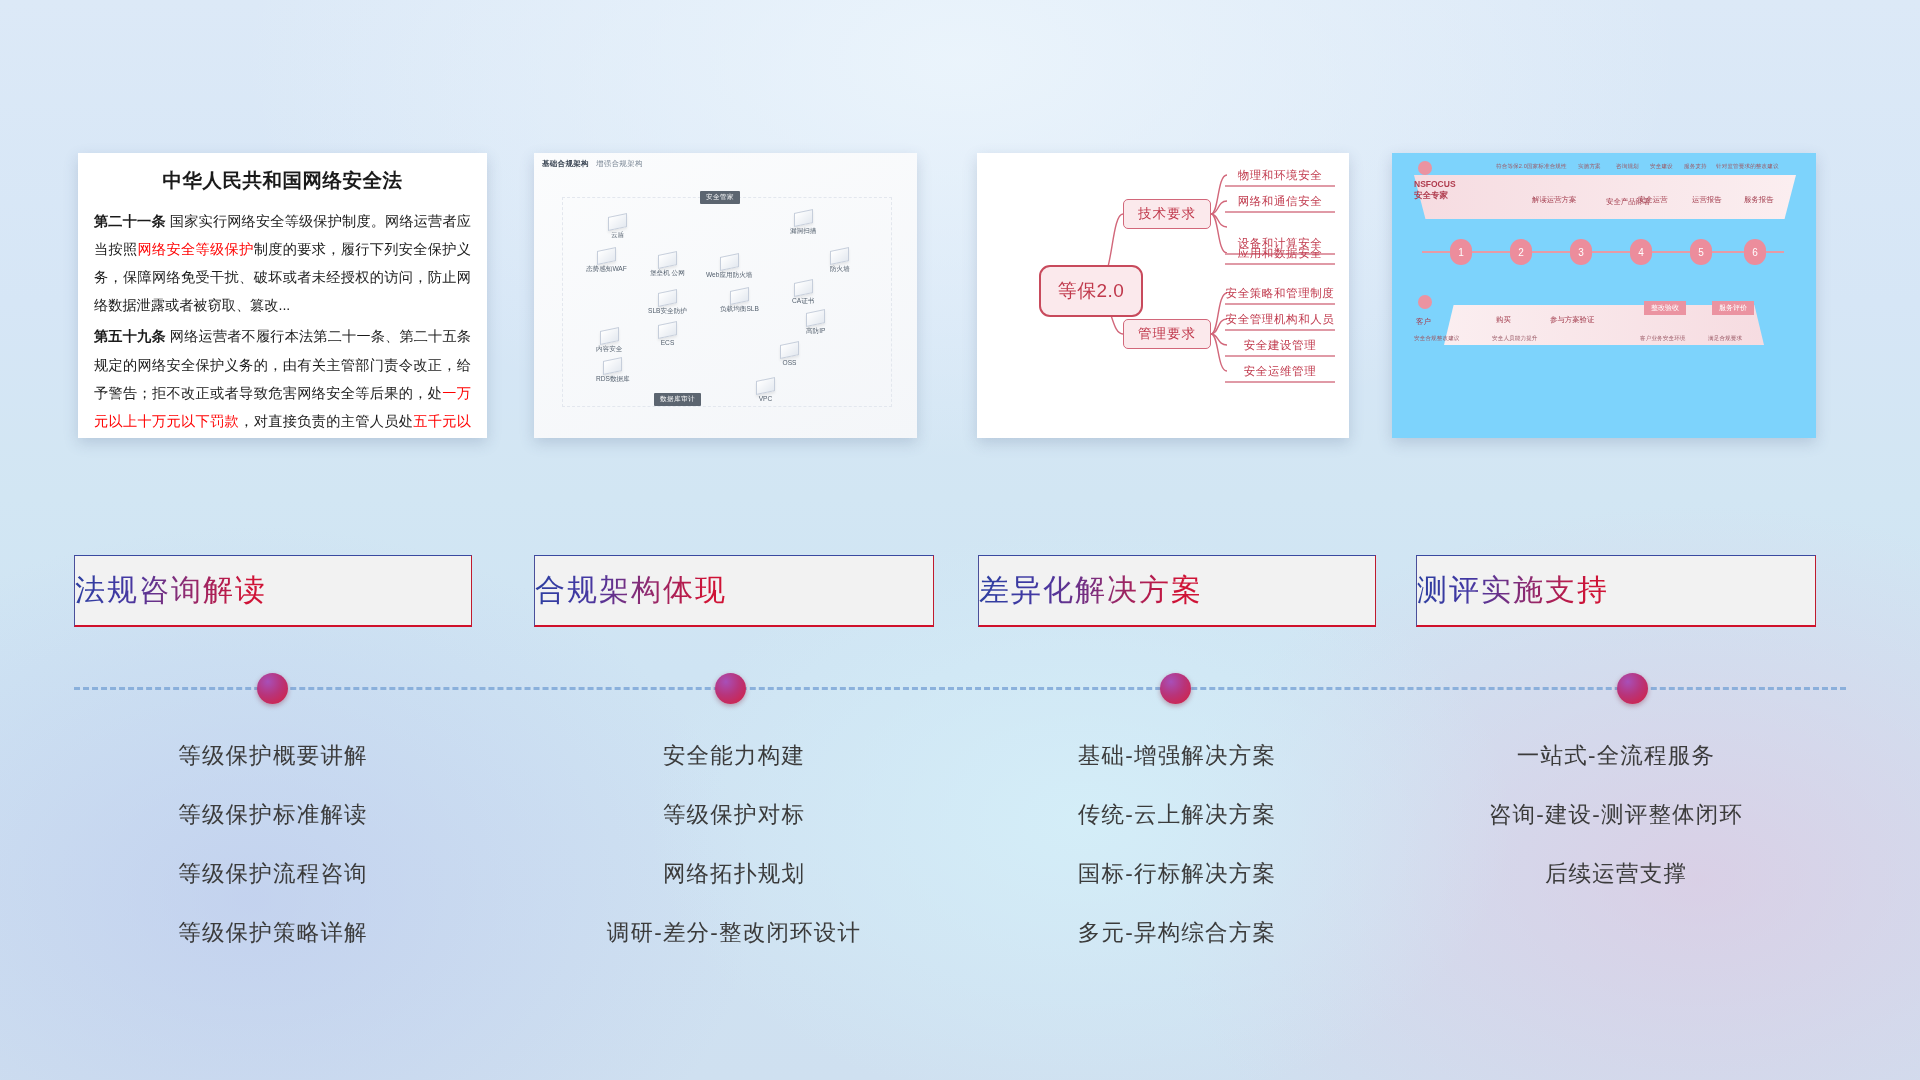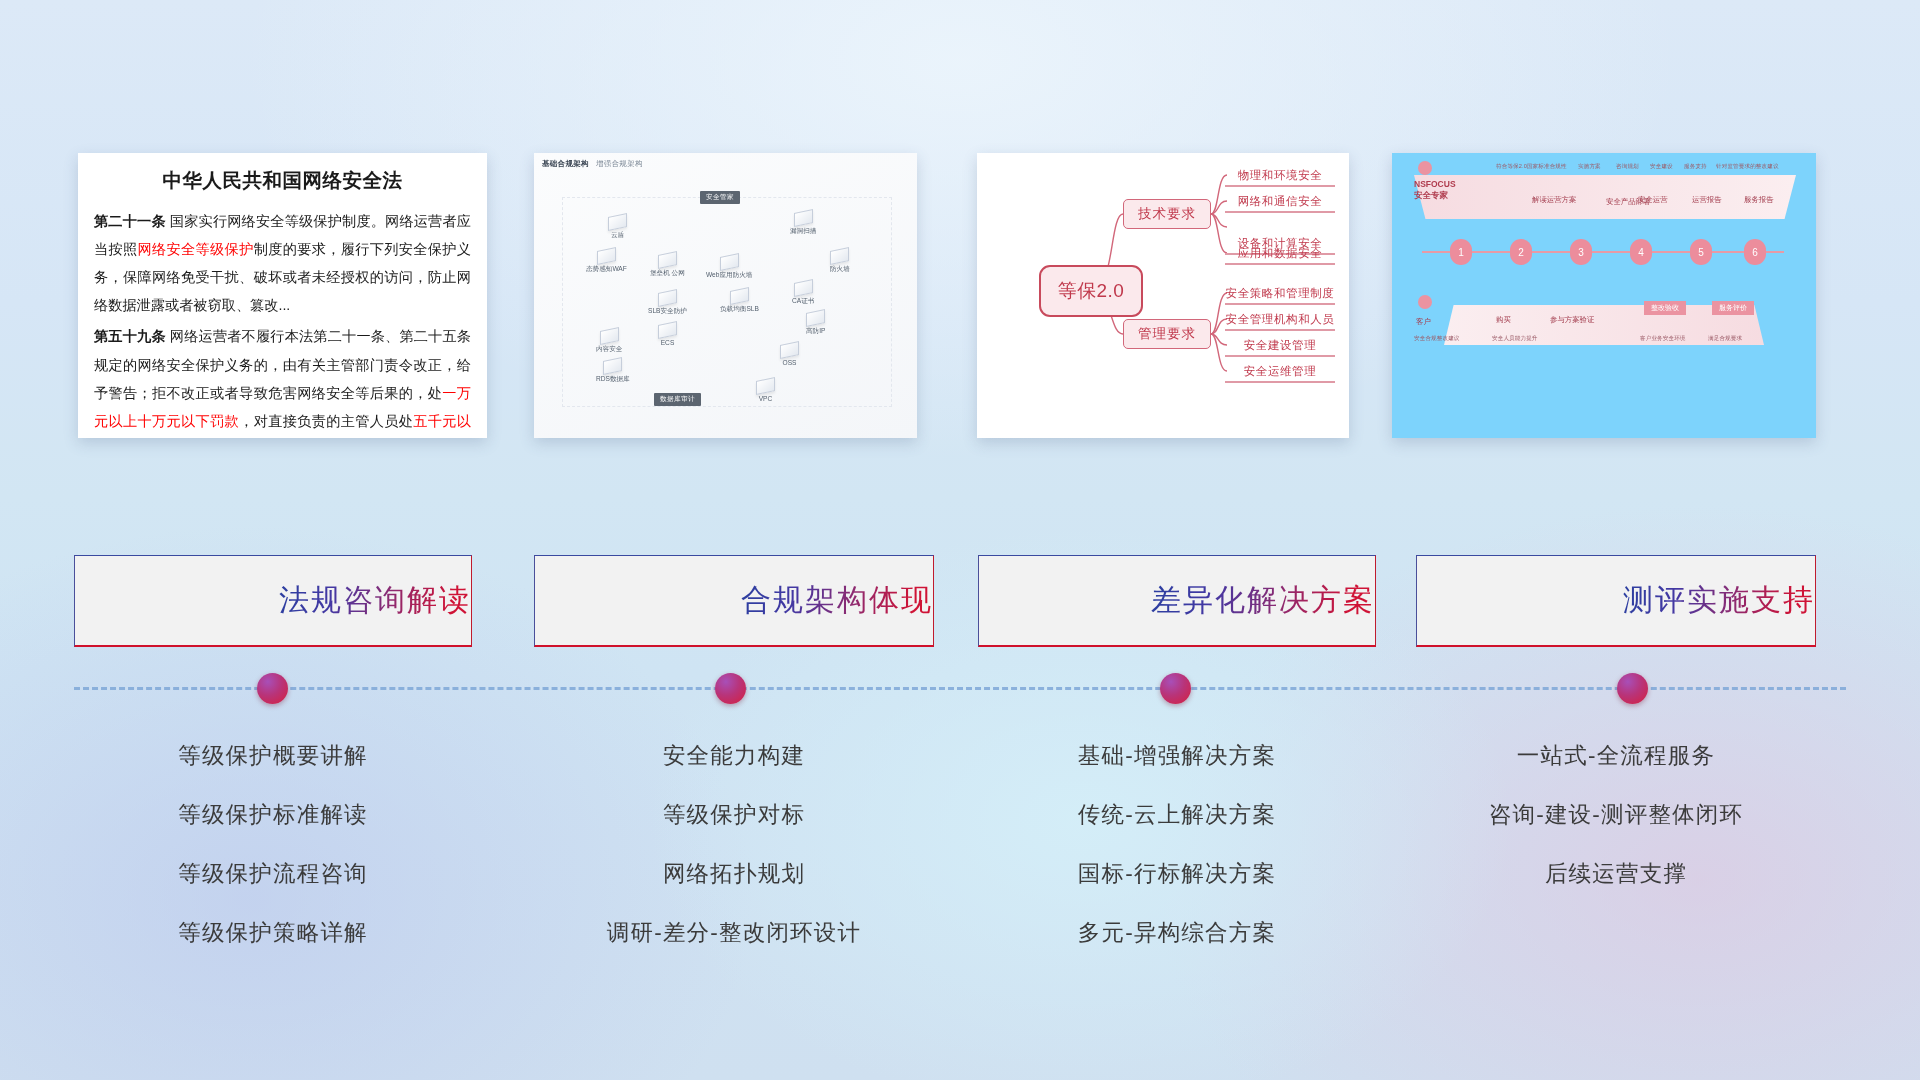--- a/index.html
+++ b/index.html
@@ -98,22 +98,22 @@
   .rd .mini { position:absolute; font-size:5.6px; color:#9b5a66; letter-spacing:.1px; }
   .rd .lbl { position:absolute; font-size:7.4px; color:#a33d4e; }
   .rd .brand { position:absolute; left:22px; top:26px; font-size:8.5px; color:#b03c4e; font-weight:bold; line-height:1.35; }
   .rd .tag {
     position:absolute; font-size:7px; color:#fff; background:#eb93a1; padding:2px 7px;
   }
 
   
   .heads { position:absolute; top:555px; left:0; width:1920px; height:92px; }
   .hbox {
-    position:absolute; top:0; height:92px; background:#f2f2f2;
-    display:flex; align-items:center; justify-content:flex-end;
+    position:absolute; top:0; height:72px; background:#f2f2f2;
+    display:flex; align-items:center; justify-content:flex-start;
     border-top:1.5px solid #3a4aa0;
     border-left:1.5px solid #4a4f9a;
     border-right:1.5px solid #c01b2e;
     border-bottom:2.5px solid #d0112b;
   }
   .hbox span {
     font-size:30px; letter-spacing:2px; font-weight:500;
     background:linear-gradient(100deg,#2b3fa0 0%, #4438a3 28%, #8e2a70 58%, #cf1336 88%);
     -webkit-background-clip:text; background-clip:text; color:transparent;
   }

